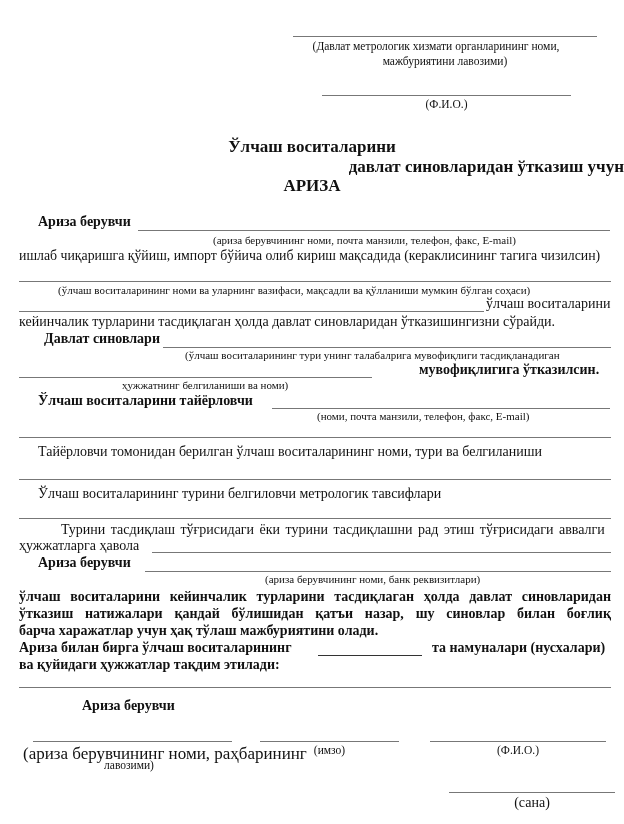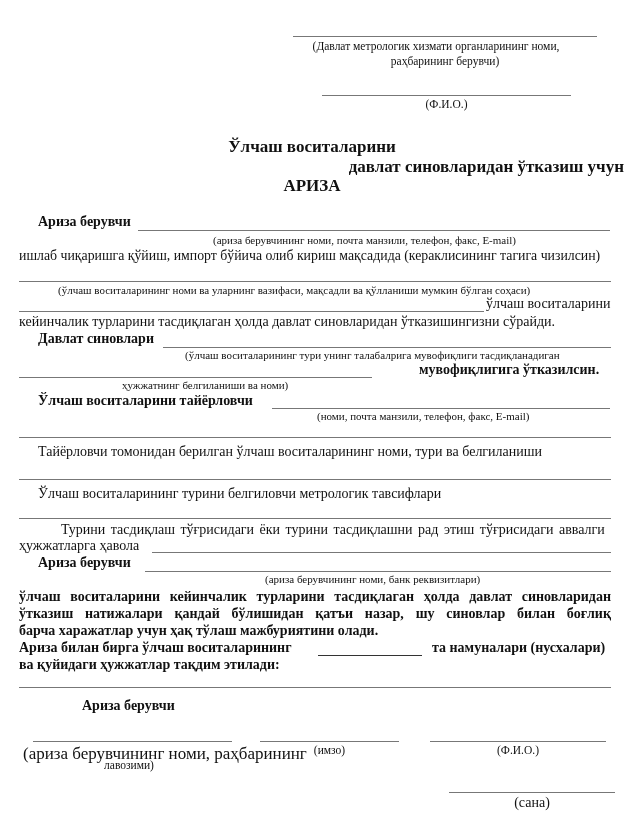--- a/index.html
+++ b/index.html
@@ -12,40 +12,40 @@
     .bold { font-weight: bold; }
     .title { font-size: 17px; font-weight: bold; text-align: center; width: 624px; left: 0; }
     .center { text-align: center; }
     .just { font-size: 14px; font-weight: bold; text-align: justify; text-align-last: justify; white-space: nowrap; }
   </style>
 </head>
 <body>
 
 <div class="line" style="left:293px; top:36px; width:304px;"></div>
 <div class="abs small center" style="left:284px; top:40px; width:304px; font-size:11.5px;">(Давлат метрологик хизмати органларининг номи,</div>
-<div class="abs small center" style="left:293px; top:55px; width:304px; font-size:11.5px;">раҳбарининг берувчи)</div>
+<div class="abs small center" style="left:293px; top:55px; width:304px; font-size:11.5px;">мажбуриятини лавозими)</div>
 <div class="line" style="left:322px; top:95px; width:249px;"></div>
 <div class="abs small center" style="left:322px; top:98px; width:249px; font-size:11.5px;">(Ф.И.О.)</div>
 
 <div class="abs title" style="top:137px;">Ўлчаш воситаларини</div>
 <div class="abs title" style="top:157px;text-align:right;">давлат синовларидан ўтказиш учун</div>
 <div class="abs title" style="top:176px;">АРИЗА</div>
 
 <div class="abs norm bold" style="left:38px; top:214px;">Ариза берувчи</div>
 <div class="line" style="left:138px; top:230px; width:472px;"></div>
 <div class="abs small" style="left:213px; top:234px;">(ариза берувчининг номи, почта манзили, телефон, факс, E-mail)</div>
 <div class="abs norm" style="left:19px; top:248px; font-size:13.8px;">ишлаб чиқаришга қўйиш, импорт бўйича олиб кириш мақсадида (кераклисининг тагига чизилсин)</div>
 
 <div class="line" style="left:19px; top:281px; width:592px;"></div>
 <div class="abs small" style="left:58px; top:284px;">(ўлчаш воситаларининг номи ва уларнинг вазифаси, мақсадли ва қўлланиши мумкин бўлган соҳаси)</div>
 <div class="line" style="left:19px; top:311px; width:465px;"></div>
 <div class="abs norm" style="left:486px; top:296px;">ўлчаш воситаларини</div>
 <div class="abs norm" style="left:19px; top:314px;">кейинчалик турларини тасдиқлаган ҳолда давлат синовларидан ўтказишингизни сўрайди.</div>
 
-<div class="abs norm bold" style="left:38px; top:331px;">Давлат синовлари</div>
+<div class="abs norm bold" style="left:44px; top:331px;">Давлат синовлари</div>
 <div class="line" style="left:163px; top:347px; width:448px;"></div>
 <div class="abs small" style="left:185px; top:349px;">(ўлчаш воситаларининг тури унинг талабалрига мувофиқлиги тасдиқланадиган</div>
 <div class="line" style="left:19px; top:377px; width:353px;"></div>
 <div class="abs norm bold" style="left:377px; top:362px;margin-left:42px;">мувофиқлигига ўтказилсин.</div>
 <div class="abs small" style="left:122px; top:379px;">ҳужжатнинг белгиланиши ва номи)</div>
 
 <div class="abs norm bold" style="left:38px; top:393px;">Ўлчаш воситаларини тайёрловчи</div>
 <div class="line" style="left:272px; top:408px; width:338px;"></div>
 <div class="abs small" style="left:317px; top:410px;">(номи, почта манзили, телефон, факс, E-mail)</div>
 <div class="line" style="left:19px; top:437px; width:592px;"></div>

